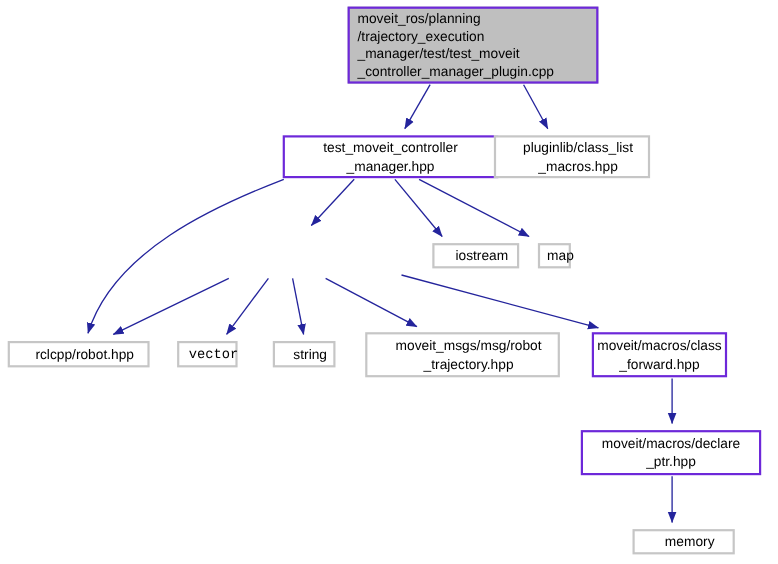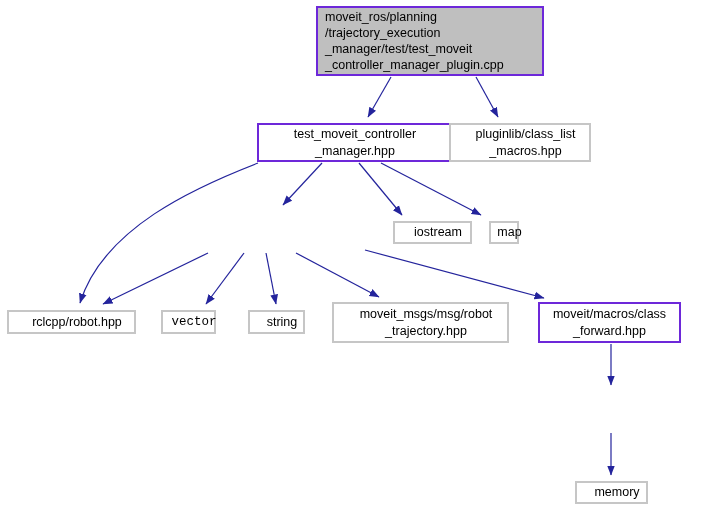--- a/index.html
+++ b/index.html
@@ -45,23 +45,23 @@
   #n-root        { left:316px; top:6px;   width:228px; height:70px; }
   #n-test        { left:257px; top:123px; width:196px; height:39px; }
   #n-pluginlib   { left:449px; top:123px; width:142px; height:39px; }
   #n-cm          { left:160px; top:211px; width:204px; height:41px; }
   #n-iostream    { left:381px; top:221px; width:79px;  height:23px;margin-left:12px; }
   #n-map         { left:489px; top:221px; width:30px;  height:23px; }
   #n-rclcpp      { left:7px;   top:310px; width:129px; height:24px; }
   #n-vector      { left:161px; top:310px; width:55px;  height:24px;font-family:Liberation Mono, monospace; }
   #n-string      { left:248px; top:310px; width:57px;  height:24px;text-align:right; }
   #n-msgs        { left:332px; top:302px; width:177px; height:41px; }
-  #n-classfwd    { left:538px; top:302px; width:143px; height:41px; }
+  #n-classfwd    { left:538px; top:302px; width:123px; height:41px; }
   #n-declareptr  { left:528px; top:391px; width:164px; height:41px; }
-  #n-memory      { left:575px; top:481px; width:73px;  height:23px; }
+  #n-memory      { left:575px; top:481px; width:93px;  height:23px; }
 </style>
 </head>
 <body>
 
 <div id="stage">
 
   <svg id="edges" viewBox="0 0 707 513" xmlns="http://www.w3.org/2000/svg">
     <defs>
       <marker id="arrow" markerWidth="11" markerHeight="9" refX="9.5" refY="4.5" orient="auto" markerUnits="userSpaceOnUse">
         <path d="M0,0.6 L10,4.5 L0,8.4 z" fill="#24249c"></path>
@@ -125,18 +125,22 @@
   <div class="node leaf" id="n-msgs">
     <span class="node-label">moveit_msgs/msg/robot
 _trajectory.hpp</span>
   </div>
 
   <div class="node" id="n-classfwd">
     <span class="node-label">moveit/macros/class
 _forward.hpp</span>
   </div>
 
+  <div class="node" id="n-declareptr">
+    <span class="node-label">moveit/macros/declare
+_ptr.hpp</span>
+  </div>
 
   <div class="node leaf" id="n-memory">
     <span class="node-label">memory</span>
   </div>
 
 </div>
 
 </body></html>

